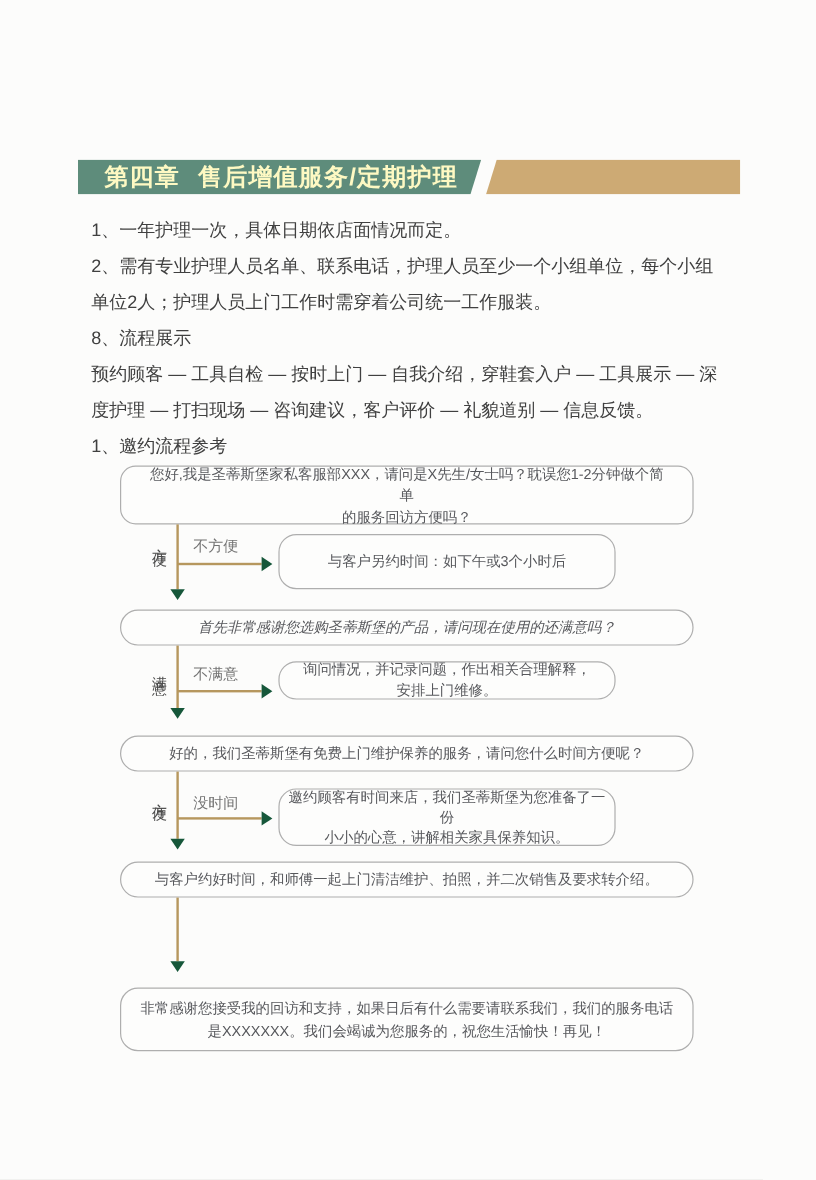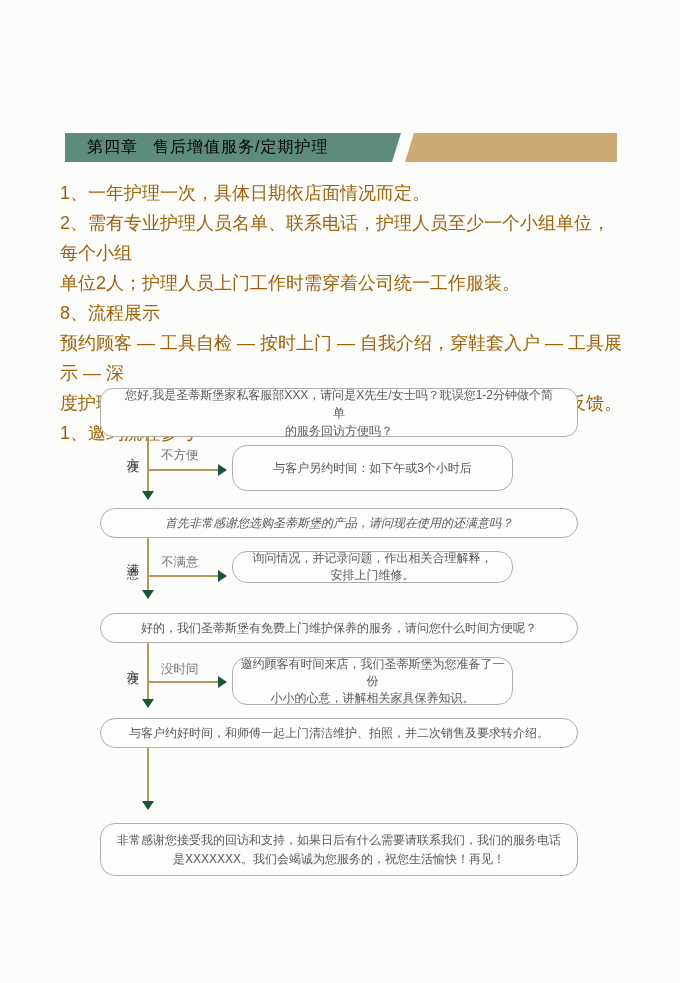--- a/index.html
+++ b/index.html
@@ -4,34 +4,34 @@
 <style>
   html,body { margin:0; padding:0; background:#e9e9e7; }
   .page {
     position:relative; width:680px; height:983px; margin:0 auto;
     background:#fcfcfb; overflow:hidden;
     font-family:"Liberation Sans","DejaVu Sans",sans-serif;
   }
   
   .header { position:absolute; top:133px; left:65px; height:29px; display:flex; }
   .header-teal {
-    width:336px; background:#5e8c7b; color:#000000;
-    font-size:16px; font-weight:normal; letter-spacing:1px;
+    width:336px; background:#5e8c7b; color:#fef9c3;
+    font-size:20px; font-weight:bold; letter-spacing:1px;
     display:flex; align-items:center; padding-left:22px; box-sizing:border-box;
     clip-path:polygon(0 0, 100% 0, calc(100% - 9px) 100%, 0 100%);
   }
   .header-teal .chapter { margin-right:15px; }
   .header-tan {
     width:212px; margin-left:4px; background:#cdaa74;
     clip-path:polygon(9px 0, 100% 0, 100% 100%, 0 100%);
   }
   
   .body-text {
-    position:absolute; top:178px; left:60px; width:566px;
-    font-size:18px; line-height:30px; color:#a16207;
+    position:absolute; top:178px; left:76px; width:566px;
+    font-size:15px; line-height:30px; color:#404040;
   }
   .body-text p { margin:0; white-space:pre-line; }
   
   .flowchart { position:absolute; top:388px; left:100px; width:478px; height:495px; color:#57585c; }
   .fbox {
     position:absolute; box-sizing:border-box; background:#fdfdfc;
     border:1px solid #aeaeae; border-radius:15px;
     display:flex; align-items:center; justify-content:center;
     text-align:center; white-space:pre-line;
     font-size:12px; line-height:18px;

